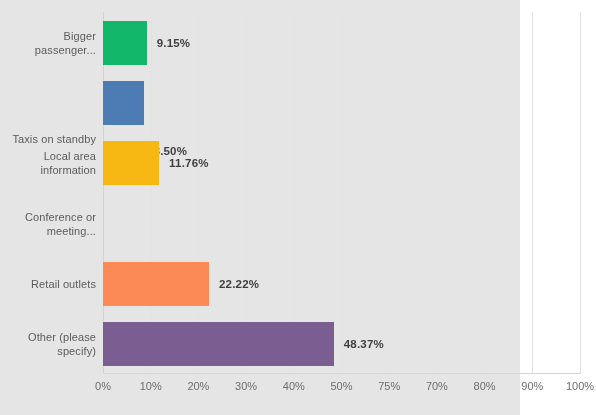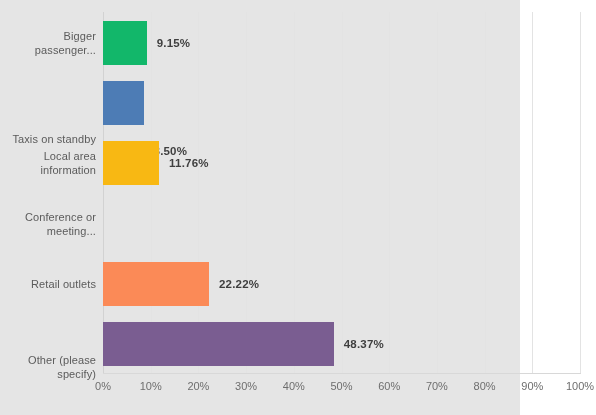--- a/index.html
+++ b/index.html
@@ -131,30 +131,30 @@
   </div>
 
   <div id="axis-baseline"></div>
 
   <div id="cat-labels">
       <div class="cat-label" style="top: 29px;">Bigger passenger...</div>
       <div class="cat-label" style="top: 96.2px; margin-top: 36px;">Taxis on standby</div>
       <div class="cat-label" style="top: 149.4px;">Local area information</div>
       <div class="cat-label" style="top: 209.6px;">Conference or meeting...</div>
       <div class="cat-label" style="top: 276.8px;">Retail outlets</div>
-      <div class="cat-label" style="top: 330px; margin-top: 23px;">Other (please specify)</div>
+      <div class="cat-label" style="top: 330px;">Other (please specify)</div>
     </div>
 
   <div id="x-ticks">
       <div class="x-tick" style="left: 103px;">0%</div>
       <div class="x-tick" style="left: 150.7px;">10%</div>
       <div class="x-tick" style="left: 198.4px; text-align: center;">20%</div>
       <div class="x-tick" style="left: 246.1px;">30%</div>
       <div class="x-tick" style="left: 293.8px;">40%</div>
       <div class="x-tick" style="left: 341.5px;">50%</div>
-      <div class="x-tick" style="left: 389.2px;">60%</div>
+      <div class="x-tick" style="left: 389.2px;">75%</div>
       <div class="x-tick" style="left: 436.9px;">70%</div>
       <div class="x-tick" style="left: 484.6px;">80%</div>
       <div class="x-tick" style="left: 532.3px;">90%</div>
       <div class="x-tick" style="left: 580px;">100%</div>
     </div>
 
 </div>
 
 </body></html>

